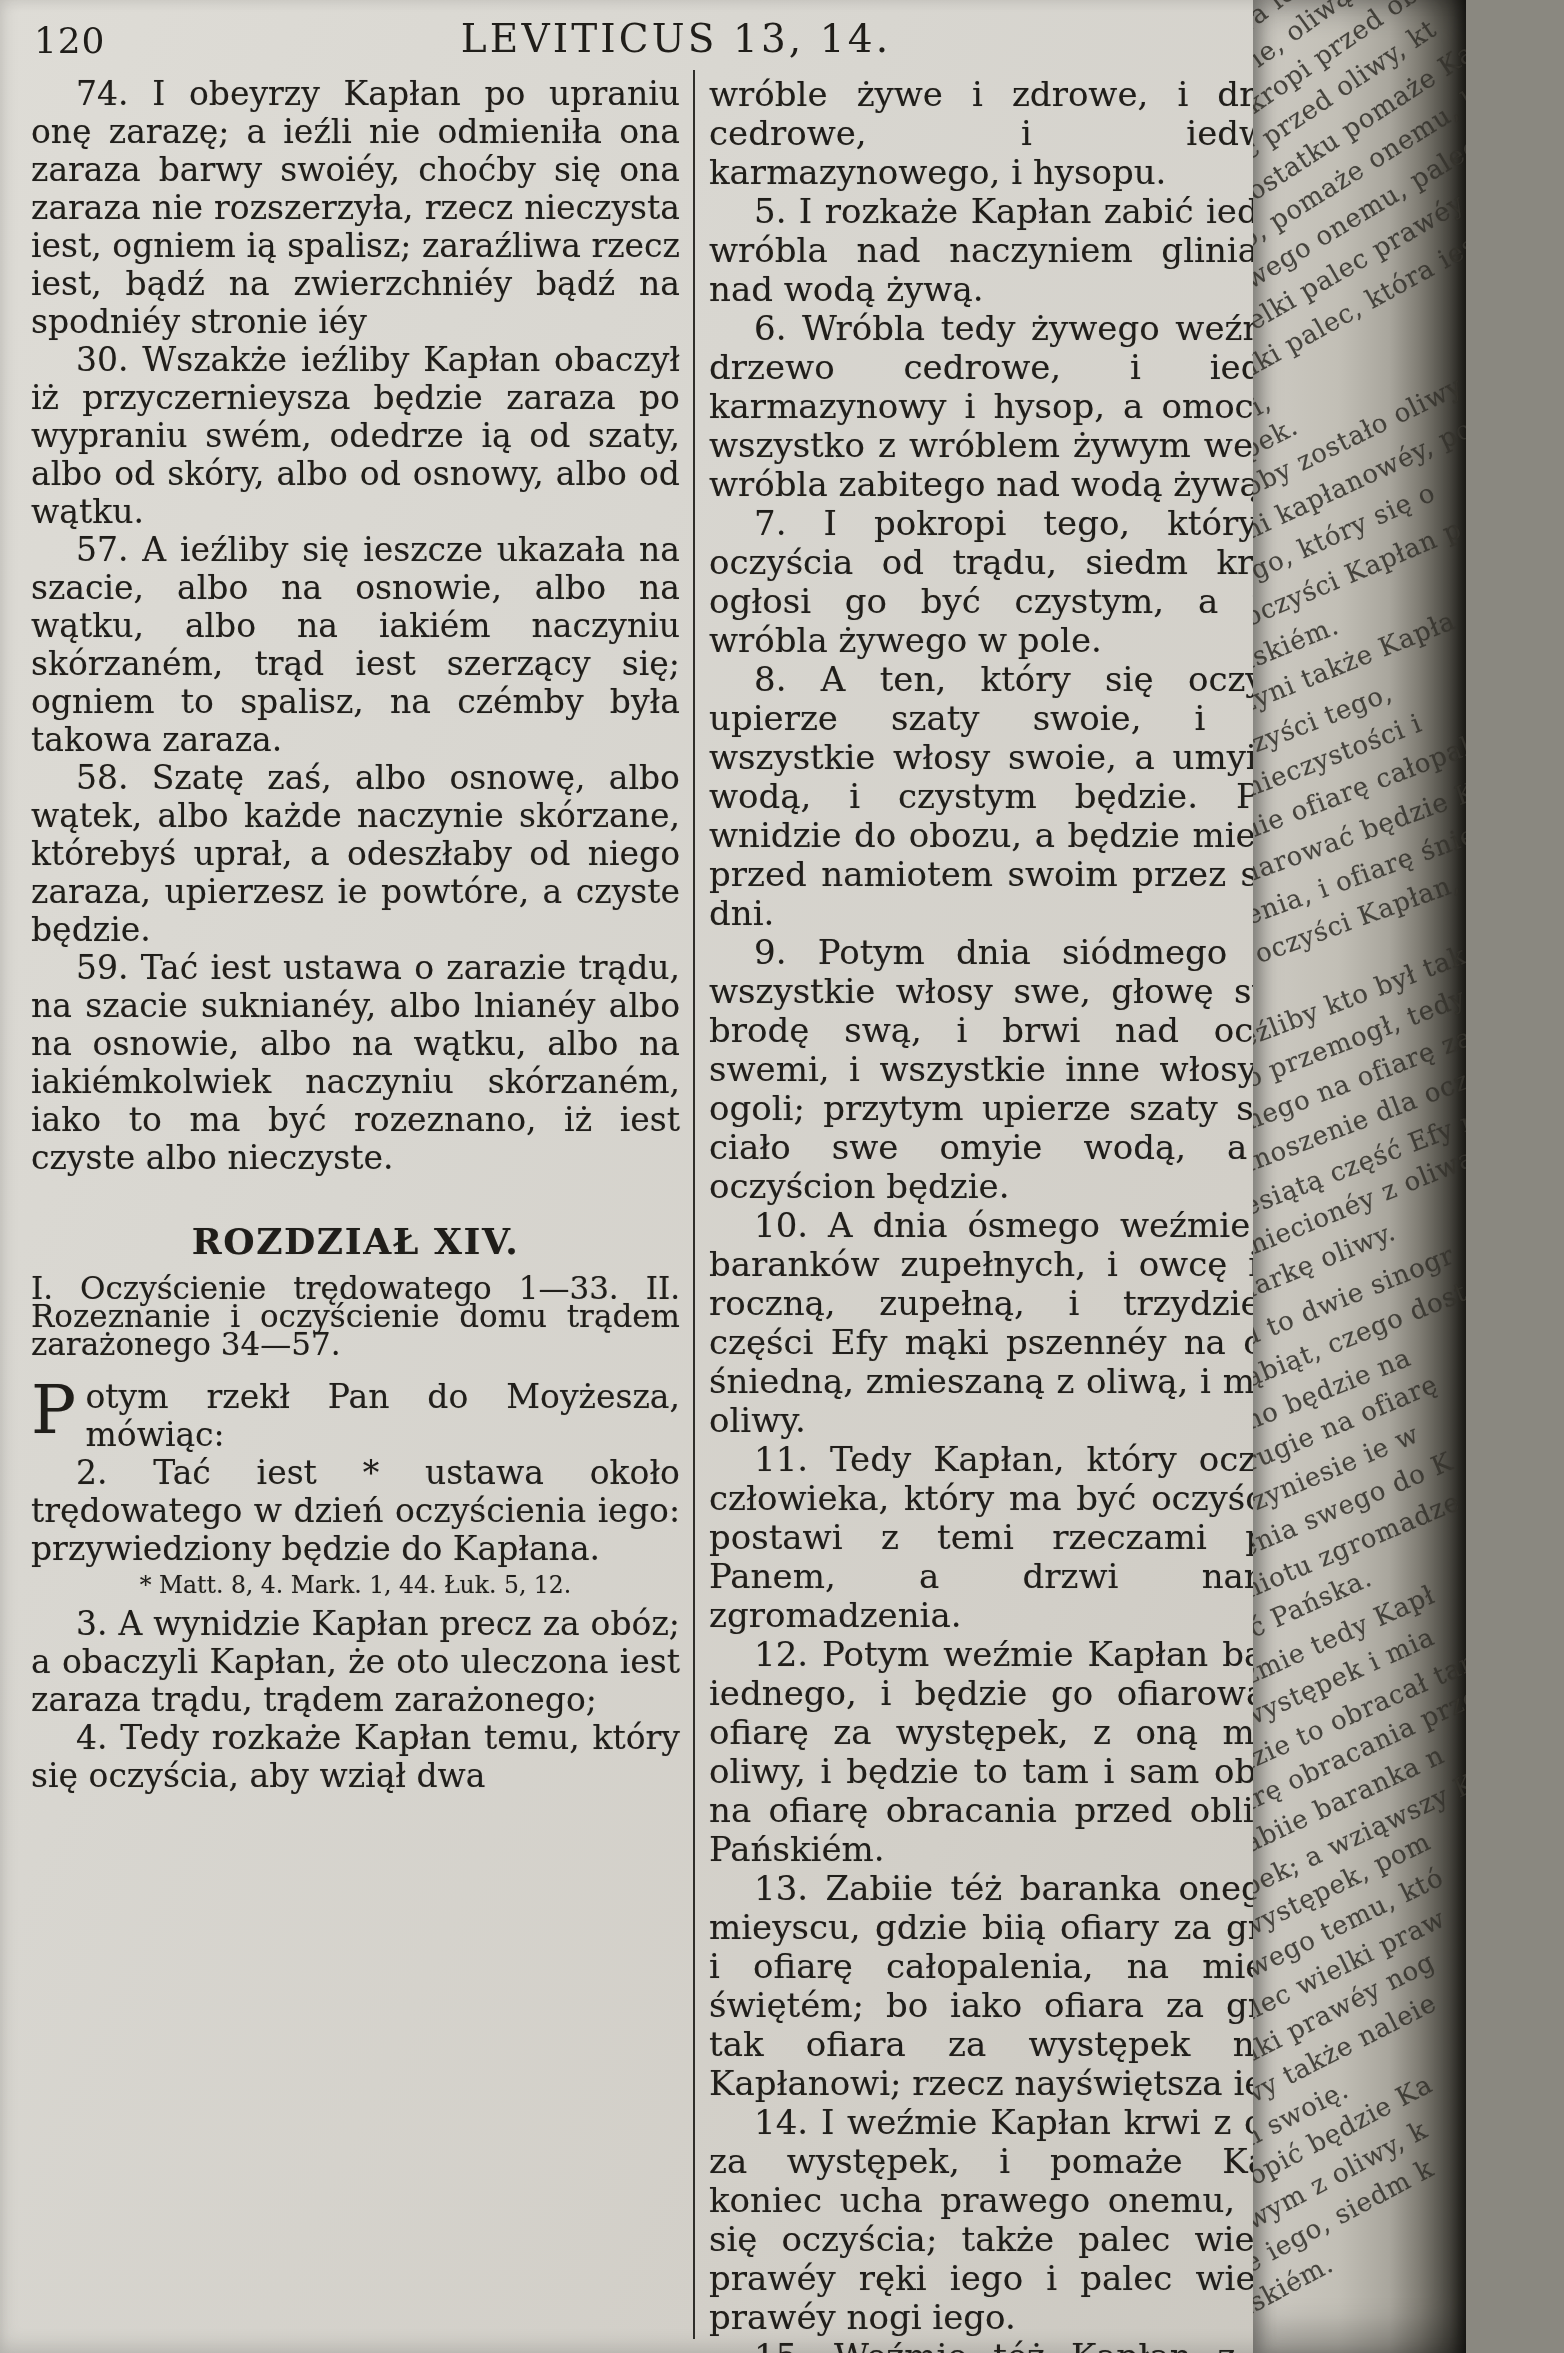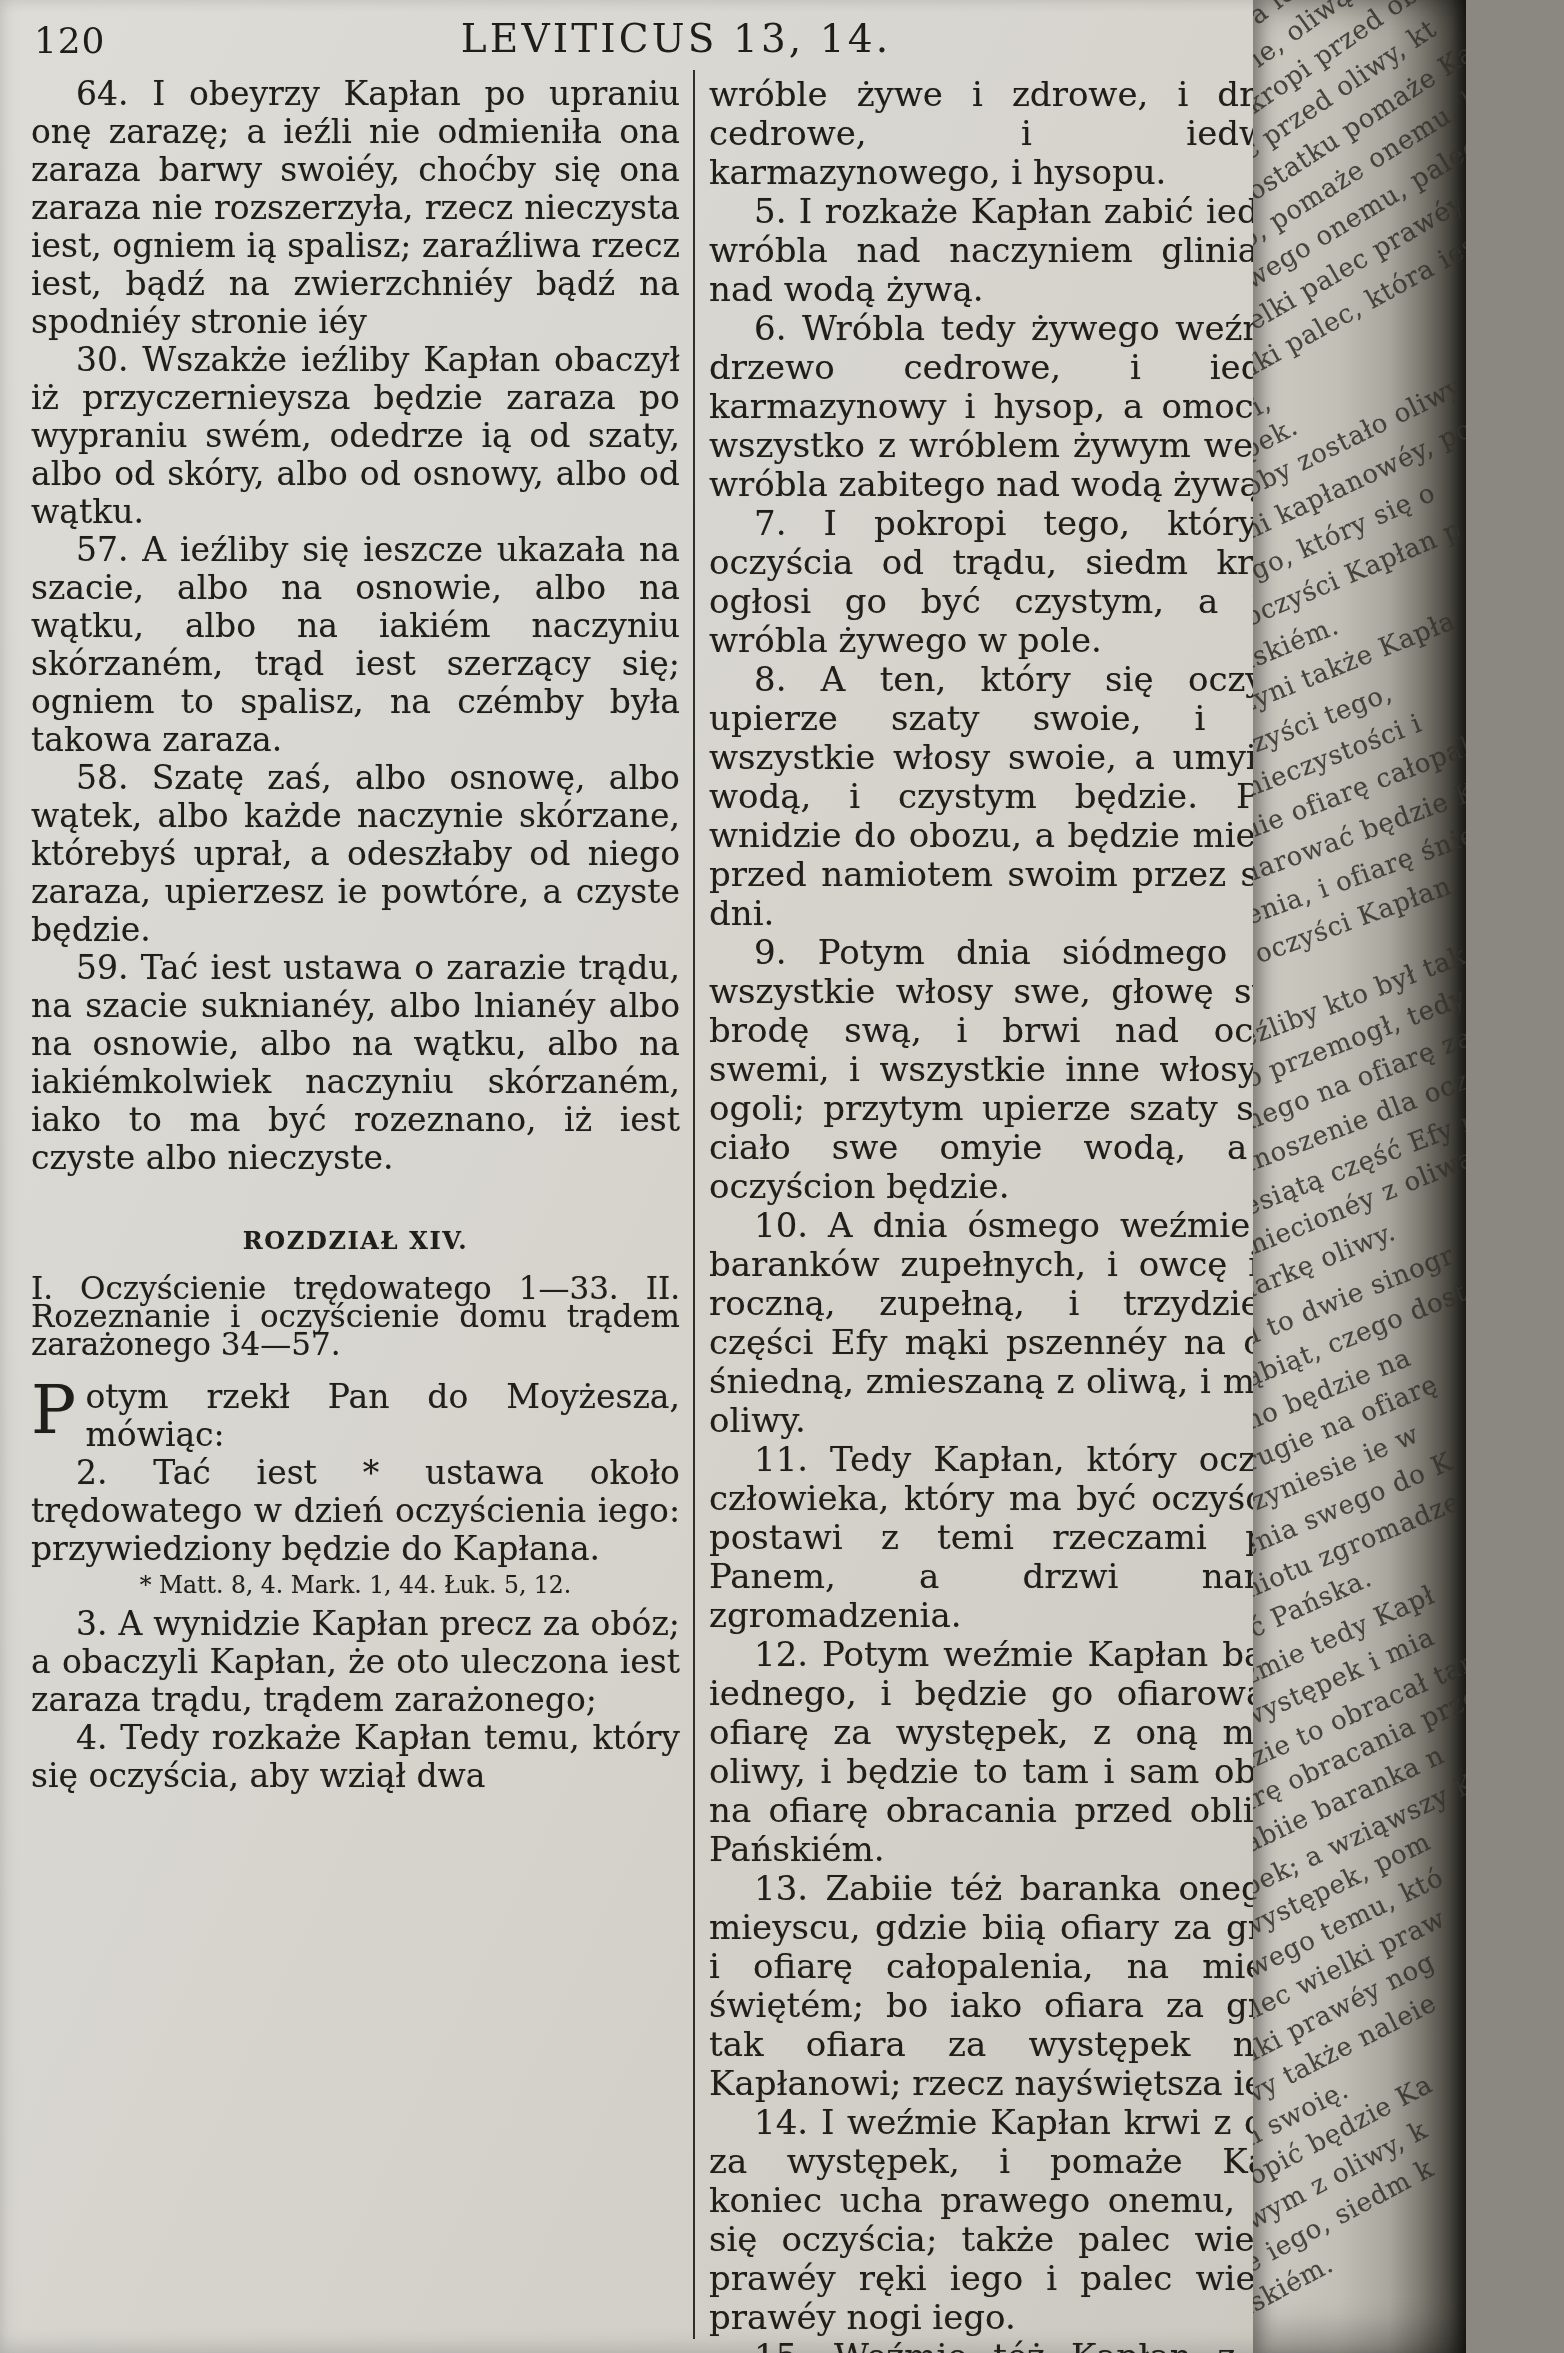--- a/index.html
+++ b/index.html
@@ -32,21 +32,21 @@
     margin: 0;
     font-size: 33px; line-height: 38px;
     text-align: justify;
     text-shadow: 0 0 0.8px rgba(32,30,26,0.35);
   }
   .col-right .para { font-size: 34px; line-height: 39px; }
   .verse    { text-indent: 45px; }
   .noindent { text-indent: 0; }
   .heading {
     text-indent: 0; text-align: center;
-    font-size: 24px; font-weight: bold; letter-spacing: 1.6px;
+    font-size: 36px; font-weight: bold; letter-spacing: 1.6px;
     margin: 45px 0 14px 0;
   }
   .summary {
     text-indent: 0;
     font-size: 31px; line-height: 28px;
     margin: 0 0 20.3px 0;
   }
   .footnote {
     text-indent: 0; text-align: center;
     font-size: 23.5px; line-height: 30px;
@@ -88,21 +88,21 @@
 </head>
 <body>
 
 <div class="page">
 
   <div class="page-number">120</div>
 
   <div class="page-title">LEVITICUS 13, 14.</div>
 
   <div class="col col-left">
-      <p class="para verse">64. I obeyrzy Kapłan po upraniu onę zarazę; a ieźli nie odmieniła ona zaraza barwy swoiéy, choćby się ona zaraza nie rozszerzyła, rzecz nieczysta iest, ogniem ią spalisz; zaraźliwa rzecz iest, bądź na zwierzchniéy bądź na spodniéy stronie iéy</p>
+      <p class="para verse">74. I obeyrzy Kapłan po upraniu onę zarazę; a ieźli nie odmieniła ona zaraza barwy swoiéy, choćby się ona zaraza nie rozszerzyła, rzecz nieczysta iest, ogniem ią spalisz; zaraźliwa rzecz iest, bądź na zwierzchniéy bądź na spodniéy stronie iéy</p>
       <p class="para verse">30. Wszakże ieźliby Kapłan obaczył iż przyczernieysza będzie zaraza po wypraniu swém, odedrze ią od szaty, albo od skóry, albo od osnowy, albo od wątku.</p>
       <p class="para verse">57. A ieźliby się ieszcze ukazała na szacie, albo na osnowie, albo na wątku, albo na iakiém naczyniu skórzaném, trąd iest szerzący się; ogniem to spalisz, na czémby była takowa zaraza.</p>
       <p class="para verse">58. Szatę zaś, albo osnowę, albo wątek, albo każde naczynie skórzane, którebyś uprał, a odeszłaby od niego zaraza, upierzesz ie powtóre, a czyste będzie.</p>
       <p class="para verse">59. Tać iest ustawa o zarazie trądu, na szacie suknianéy, albo lnianéy albo na osnowie, albo na wątku, albo na iakiémkolwiek naczyniu skórzaném, iako to ma być rozeznano, iż iest czyste albo nieczyste.</p>
       <p class="para heading">ROZDZIAŁ XIV.</p>
       <p class="para summary">I. Oczyścienie trędowatego 1—33. II. Rozeznanie i oczyścienie domu trądem zarażonego 34—57.</p>
       <p class="para dropcap"><span class="dropcap-letter">P</span>otym rzekł Pan do Moyżesza, mówiąc:</p>
       <p class="para verse">2. Tać iest * ustawa około trędowatego w dzień oczyścienia iego: przywiedziony będzie do Kapłana.</p>
       <p class="para footnote">* Matt. 8, 4. Mark. 1, 44. Łuk. 5, 12.</p>
       <p class="para verse">3. A wynidzie Kapłan precz za obóz; a obaczyli Kapłan, że oto uleczona iest zaraza trądu, trądem zarażonego;</p>

